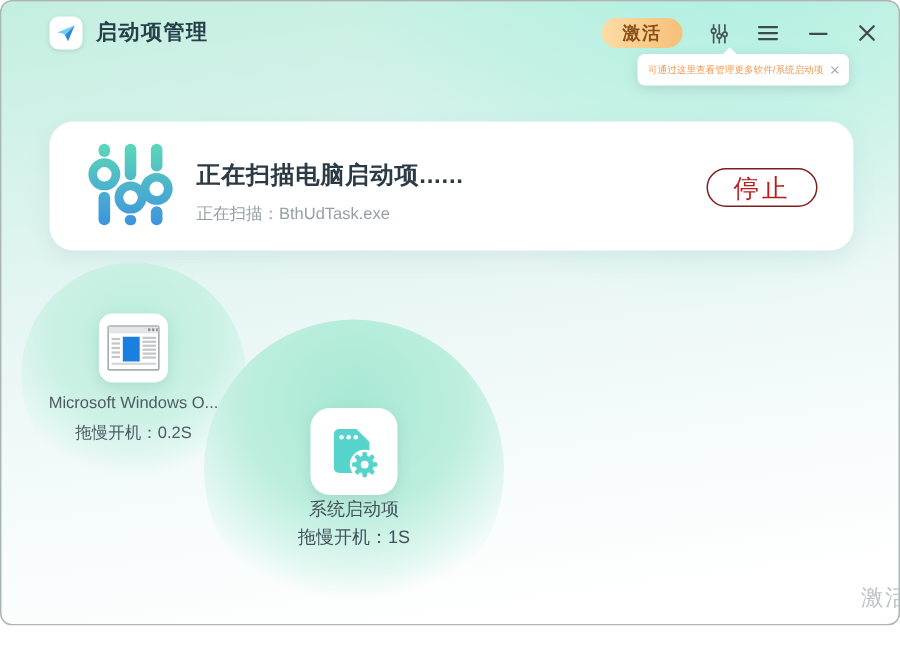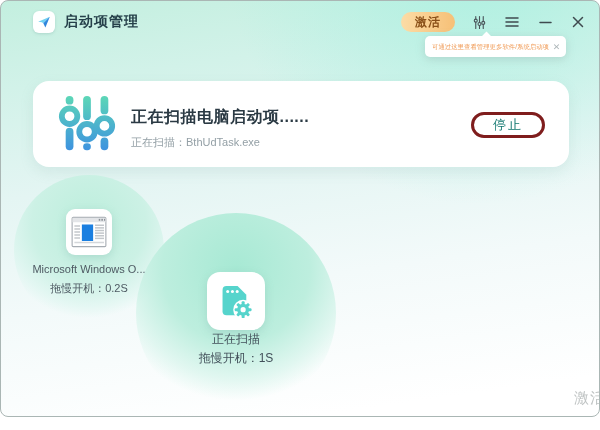--- a/index.html
+++ b/index.html
@@ -34,22 +34,22 @@
   
   .scan-card{
     position:absolute;left:32px;top:80px;width:536px;height:86px;background:#ffffff;border-radius:16px;
     box-shadow:0 5px 14px rgba(110,160,155,.14);
   }
   .eq-icon{position:absolute;left:23px;top:11px;width:62px;height:62px;}
   .scan-title{position:absolute;left:98px;top:26px;font-size:16px;font-weight:bold;color:#2b3a44;letter-spacing:.5px;}
   .scan-status{position:absolute;left:98px;top:54px;font-size:11px;color:#94a0a6;text-align:right;}
   .stop-btn{
     position:absolute;right:24px;top:31px;width:74px;height:26px;border-radius:14px;cursor:pointer;
-    border:3px solid #7f1d1d;background:rgba(255,255,255,.65);
-    font-size:13px;color:#0f766e;font-family:inherit;letter-spacing:2px;
+    border:1px solid #7f1d1d;background:rgba(255,255,255,.65);
+    font-size:17px;color:#b91c1c;font-family:inherit;letter-spacing:2px;
   }
   
   .bubble{position:absolute;border-radius:50%;}
   .bubble-left{
     left:13px;top:174px;width:150px;height:150px;
     background:radial-gradient(circle at 50% 32%, #bceedc 0%, #ccf1e5 45%, rgba(220,246,239,.6) 66%, rgba(235,250,245,0) 75%);
   }
   .bubble-center{
     left:135px;top:212px;width:200px;height:200px;
     background:radial-gradient(circle at 50% 28%, #a7e9d4 0%, #bdeede 42%, rgba(212,244,234,.65) 63%, rgba(232,250,244,0) 75%);
@@ -191,18 +191,18 @@
           <rect x="-1.9" y="-10.6" width="3.8" height="4.5" rx="1.2" transform="rotate(180)"></rect>
           <rect x="-1.9" y="-10.6" width="3.8" height="4.5" rx="1.2" transform="rotate(225)"></rect>
           <rect x="-1.9" y="-10.6" width="3.8" height="4.5" rx="1.2" transform="rotate(270)"></rect>
           <rect x="-1.9" y="-10.6" width="3.8" height="4.5" rx="1.2" transform="rotate(315)"></rect>
         </g>
         <circle cx="0" cy="0" r="7.6"></circle>
         <circle cx="0" cy="0" r="3.3" fill="#ffffff"></circle>
       </g>
     </svg>
   </div>
-  <div class="item-label lbl-other-name">正在扫描</div>
+  <div class="item-label lbl-other-name">系统启动项</div>
   <div class="item-label lbl-other-impact">拖慢开机：1S</div>
 
   <div class="watermark">激活</div>
 
 </div>
 
 </body></html>

